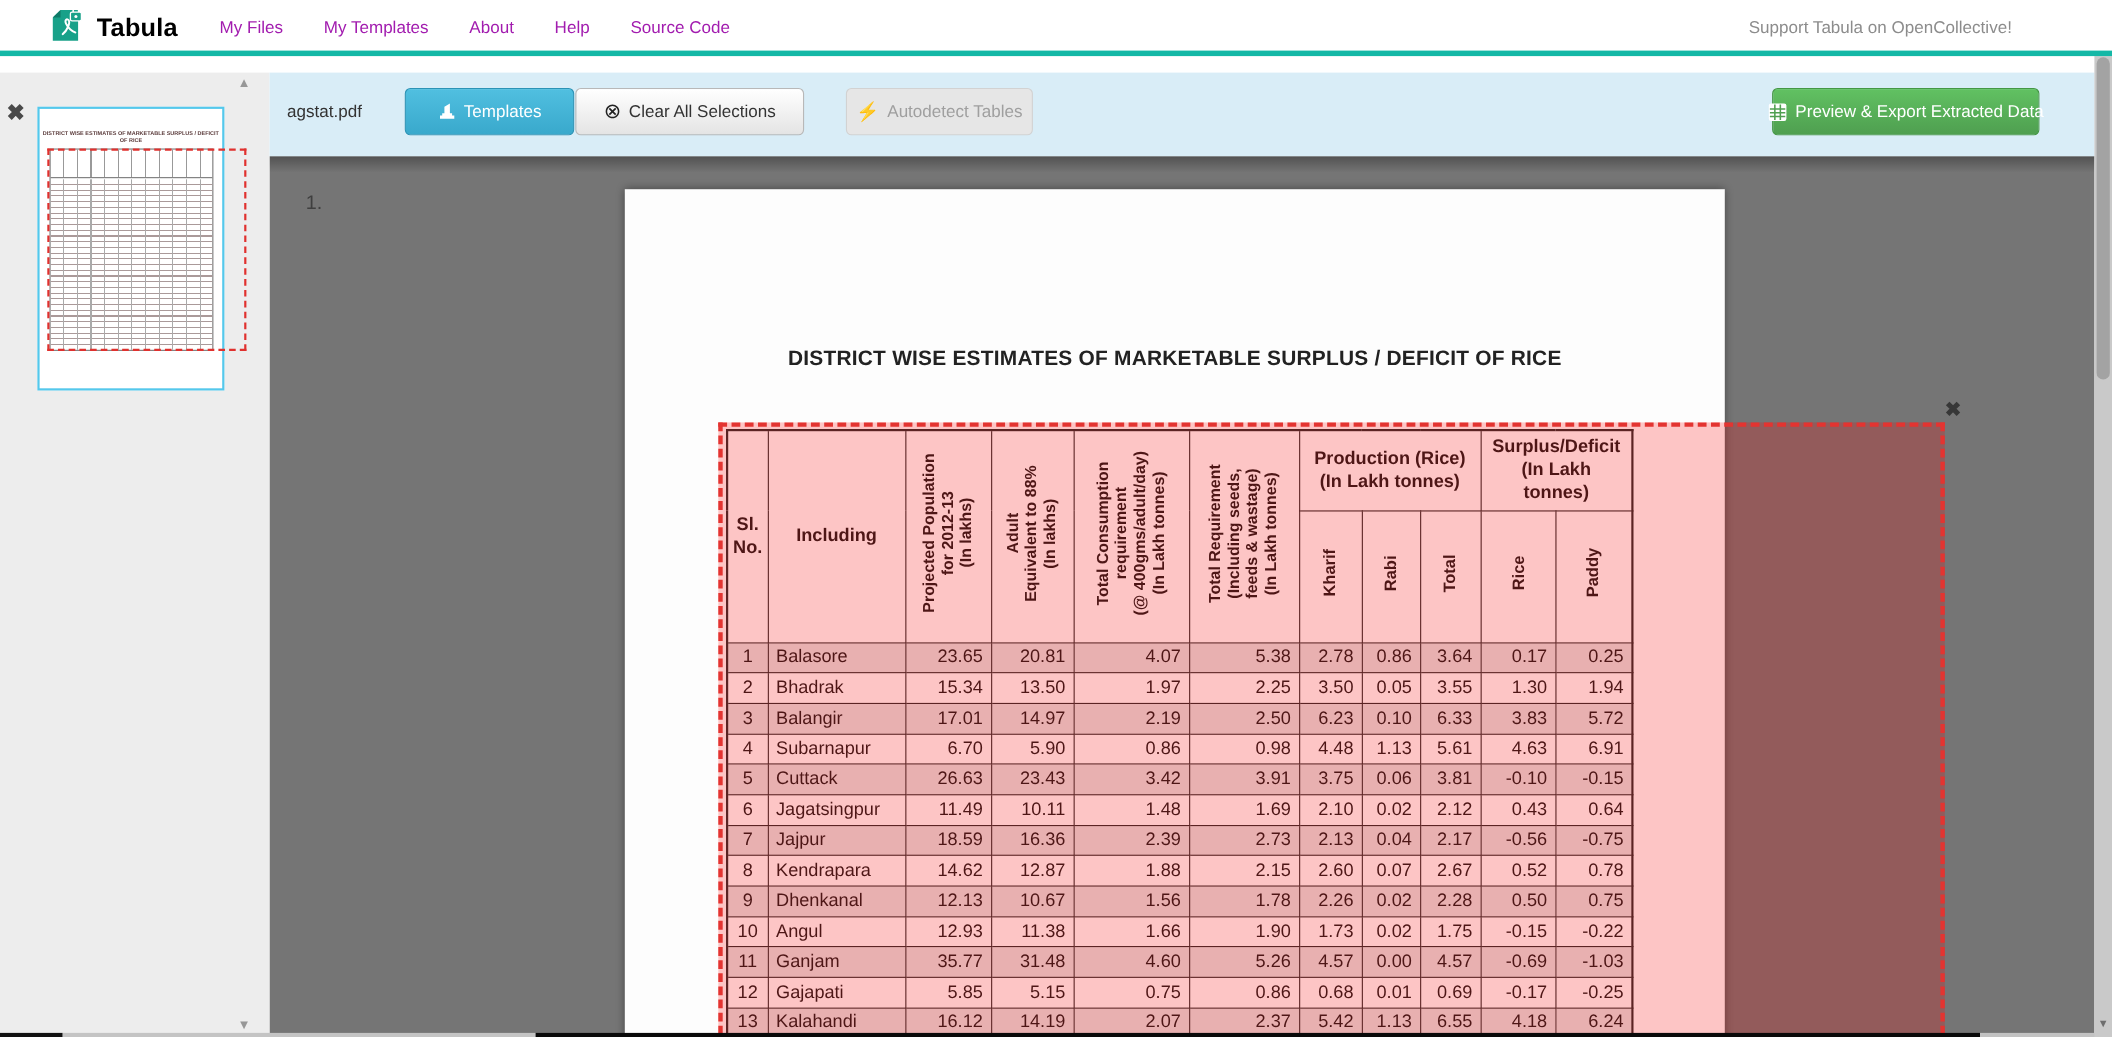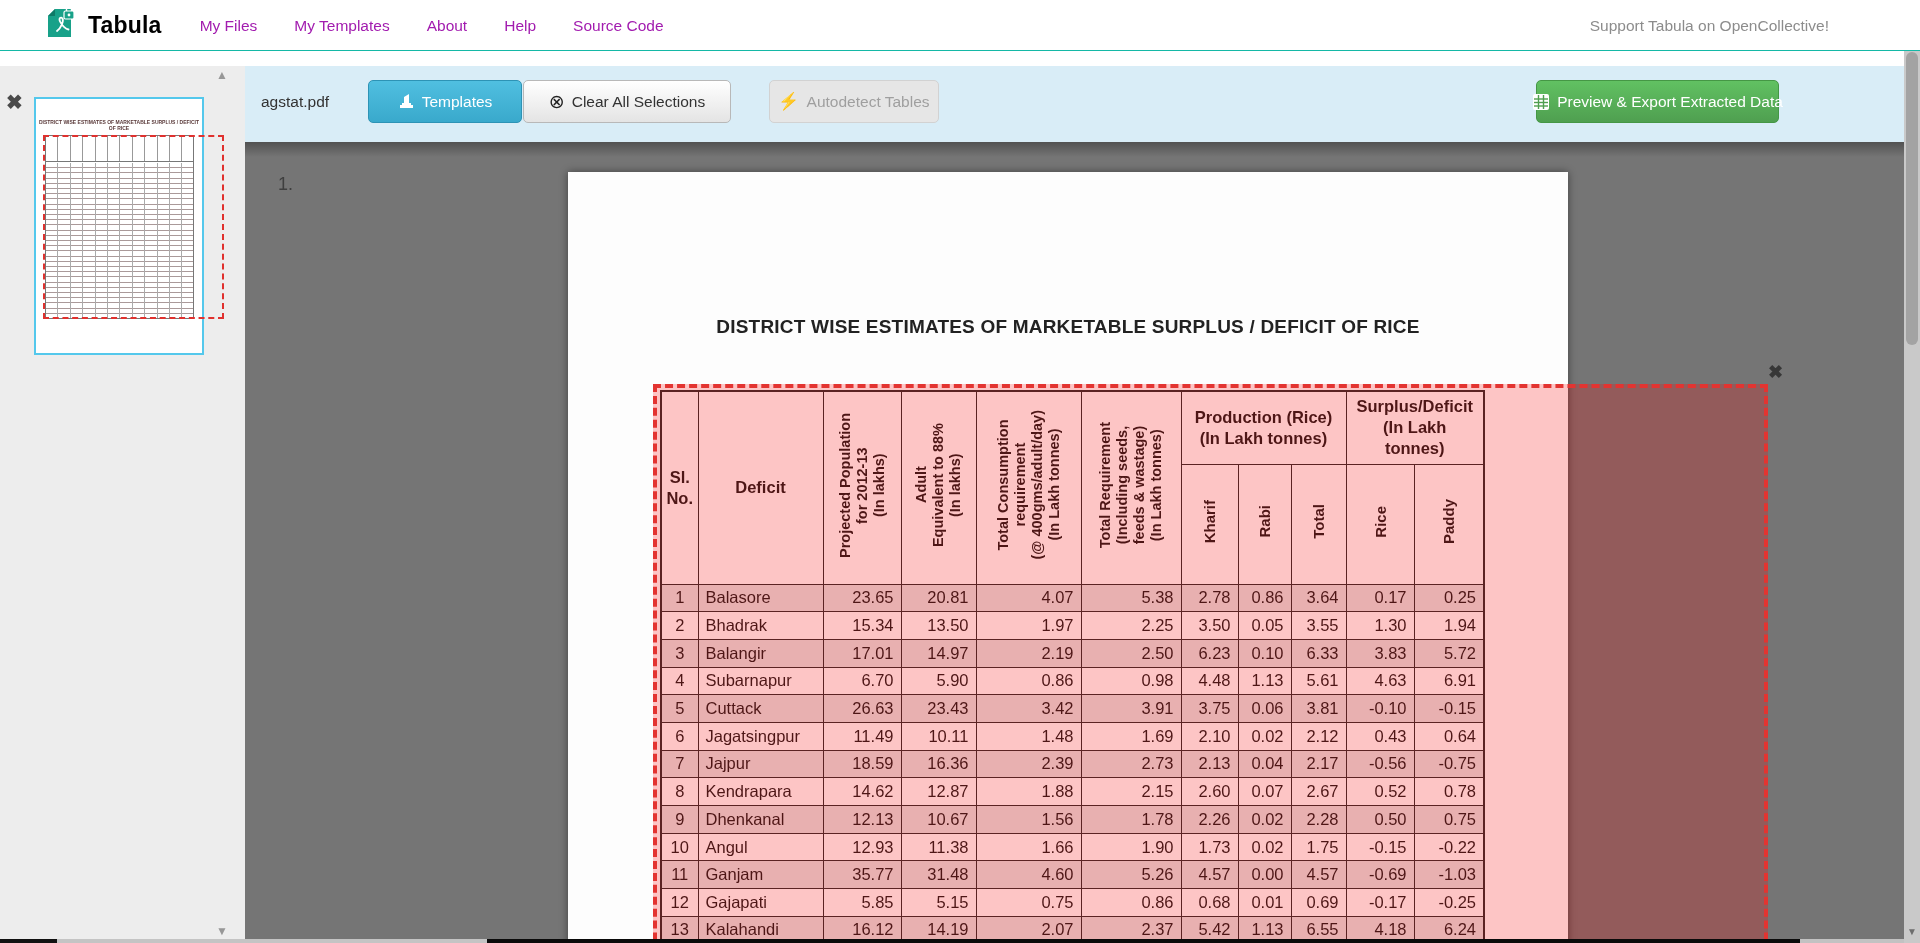--- a/index.html
+++ b/index.html
@@ -1,21 +1,21 @@
 <!DOCTYPE html>
 <html><head>
 <meta charset="utf-8">
 <style>
   * { margin:0; padding:0; box-sizing:border-box; }
   html,body { width:1920px; height:943px; overflow:hidden; background:#fff;
               font-family:"Liberation Sans", sans-serif; }
 
   
   .navbar { position:absolute; left:0; top:0; width:1920px; height:51px;
-            background:#fff; border-bottom:1px solid #14b8a6; z-index:30; }
+            background:#fff; border-bottom:5px solid #14b8a6; z-index:30; }
   .nav-inner { position:absolute; left:47px; top:0; height:51px; display:flex; align-items:center; }
   .brand { display:flex; align-items:center; gap:11px; }
   .brand-title { font-size:23px; font-weight:bold; color:#000; letter-spacing:.2px; }
   .nav-links { display:flex; margin-left:38px; gap:37px; }
   .nav-links a { font-size:15.5px; color:#a21caf; text-decoration:none; cursor:pointer; }
   .support { position:absolute; right:91px; top:0; line-height:51px; font-size:15.5px; color:#8c8c8c; cursor:pointer;text-align:center; }
 
   
   .toolbar { position:absolute; left:245px; top:66px; width:1659px; height:76px;
              background:#d9edf7; z-index:5; }
@@ -23,21 +23,21 @@
               font-size:15.5px; color:#333; z-index:6; }
   .btn { position:absolute; top:80px; height:43px; border-radius:5px; font-size:15.5px;
          display:flex; align-items:center; justify-content:center; gap:7px;
          cursor:pointer; z-index:6; white-space:nowrap; }
   .btn-templates { left:368px; width:154px; color:#fff;
         background:linear-gradient(#50bfe0,#39a9cc); border:1px solid #2d93b5; }
   .btn-clear { left:523px; width:208px; color:#333;
         background:linear-gradient(#ffffff,#e4e4e4); border:1px solid #b8b8b8; }
   .btn-auto { left:769px; width:170px; color:#9f9f9f;
         background:#e6e6e6; border:1px solid #d2d2d2; cursor:default; }
-  .btn-export { left:1536px; width:243px; color:#fff;
+  .btn-export { left:1611px; width:243px; color:#fff;
         background:linear-gradient(#61c162,#4f9f50); border:1px solid #459745;align-items:center; }
   .icon-circle-x { font-size:19px; line-height:1; color:#222; }
   .icon-bolt { font-size:17px; line-height:1; color:#9f9f9f; }
 
   
   .sidebar { position:absolute; left:0; top:66px; width:245px; height:877px; background:#ededed; z-index:4; }
   .thumb-close { position:absolute; left:6px; top:90px; font-size:20px; font-weight:bold; color:#4a4a4a; cursor:pointer; z-index:8; }
   .thumbnail { position:absolute; left:34px; top:97px; width:170px; height:258px;
                background:#fff; border:2px solid #54c8ec; z-index:5; cursor:pointer; }
   .mini-title { position:absolute; left:0; top:20px; width:100%; text-align:center;
@@ -203,21 +203,21 @@
         <col style="width: 57px;">
         <col style="width: 53px;">
         <col style="width: 55px;">
         <col style="width: 68px;">
         <col style="width: 70px;">
       </colgroup>
     <thead>
         <tr class="grp-row">
           <th rowspan="2" class="flat">Sl.
 No.</th>
-          <th rowspan="2" class="flat">Deficit</th>
+          <th rowspan="2" class="flat">Including</th>
           <th rowspan="2" class="flat"><span class="vert">Projected Population
 for 2012-13
 (In lakhs)</span></th>
           <th rowspan="2" class="flat"><span class="vert">Adult
 Equivalent  to 88%
 (In lakhs)</span></th>
           <th rowspan="2" class="flat"><span class="vert">Total Consumption
 requirement
 (@ 400gms/adult/day)
 (In Lakh tonnes)</span></th>

